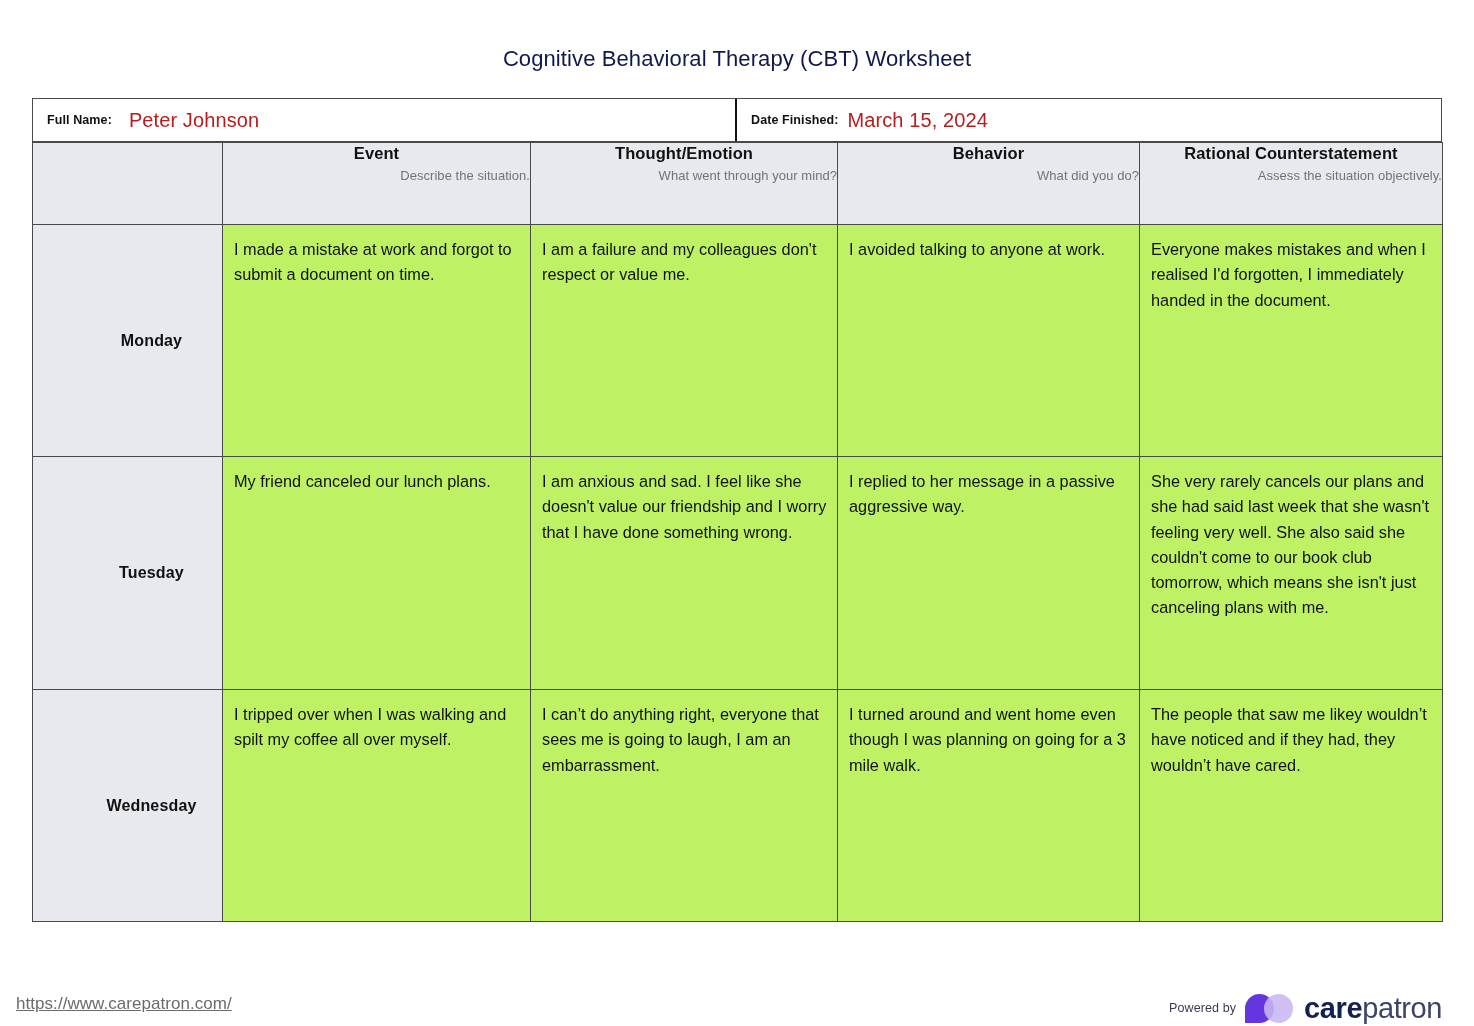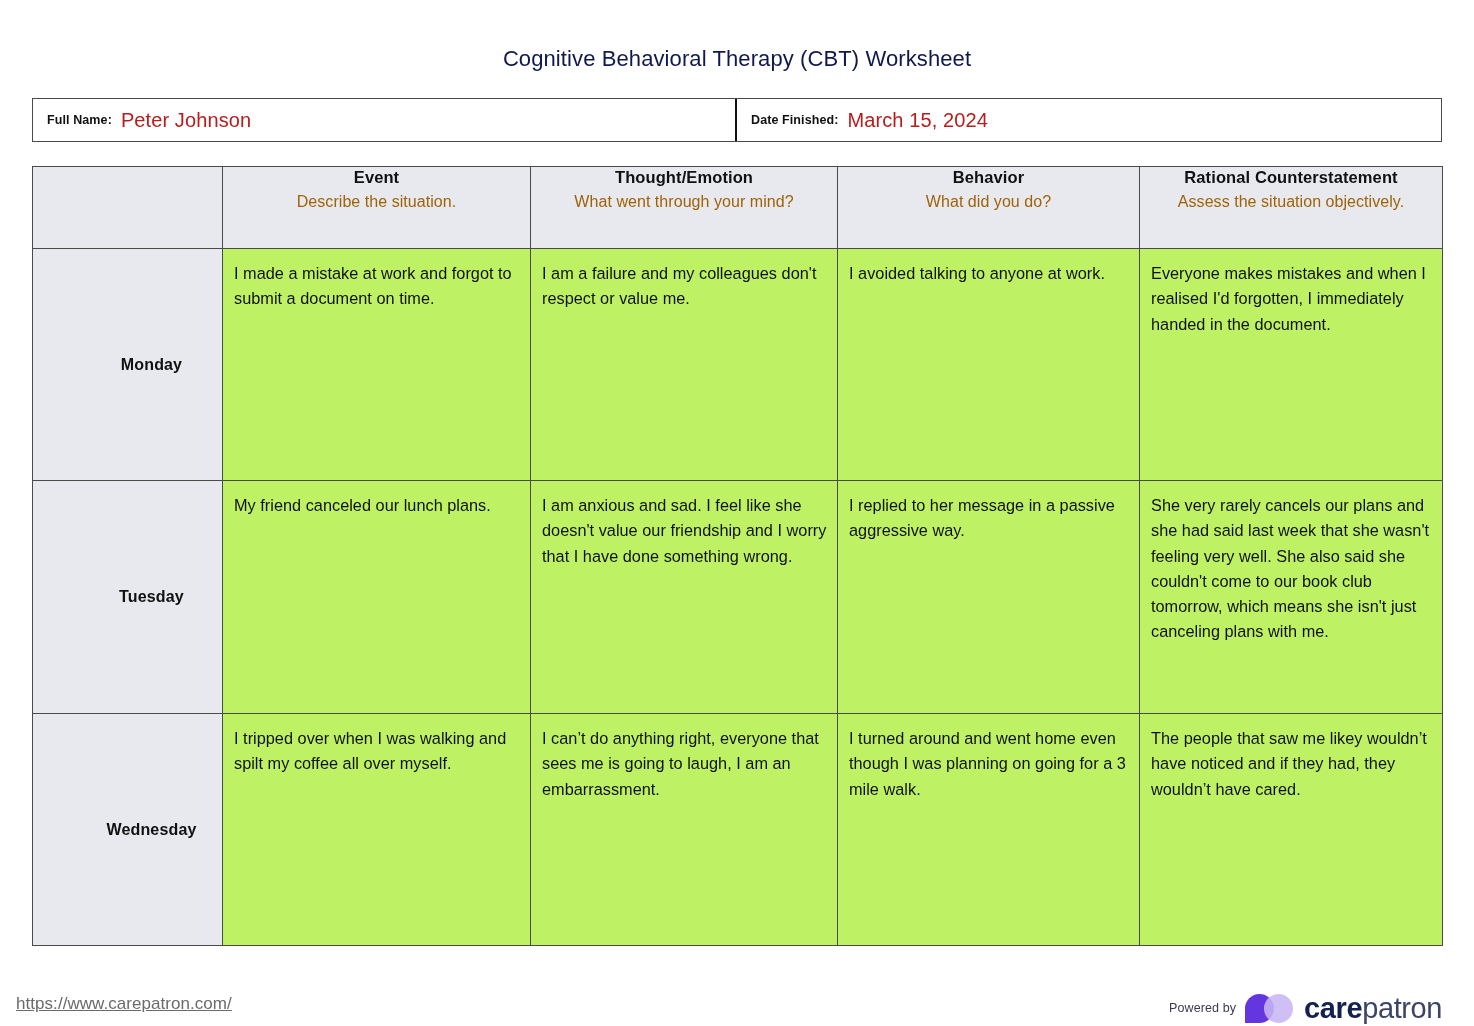--- a/index.html
+++ b/index.html
@@ -48,41 +48,40 @@
     background: #fff;
   }
   .ident-cell {
     display: flex;
     align-items: center;
     box-sizing: border-box;
     padding-left: 14px;
     overflow: hidden;
     white-space: nowrap;
   }
-  .ident-cell.name  { width: 702px; }
+  .ident-cell.name  { width: 702px; gap: 8px; }
   .ident-cell.start { width: 355px; border-left: 2.4px solid #111; }
   .ident-cell.finish{ flex: 1;      border-left: 2.4px solid #111; }
 
   .ident-label {
     font-size: 12.5px;
     font-weight: bold;
     color: #111;
     margin-right: 9px;
     letter-spacing: 0.1px;
   }
   .ident-value {
     font-size: 20px;
     font-weight: normal;
     color: #b91c1c;
     letter-spacing: 0.1px;
   }
 
   
   .cbt-table {
-    margin-top: 24px;
     width: 1410px;
     border: 1.5px solid #4a4a4a;
     border-collapse: collapse;
     table-layout: fixed;
     box-sizing: border-box;
   }
   .cbt-table col.c-day  { width: 190px; }
   .cbt-table col.c-evt  { width: 308px; }
   .cbt-table col.c-tho  { width: 307px; }
   .cbt-table col.c-beh  { width: 302px; }
@@ -105,26 +104,27 @@
   .th-title {
     display: block;
     font-size: 16.5px;
     font-weight: bold;
     color: #111;
     line-height: 1.25;
     letter-spacing: 0.1px;
   }
   .th-sub {
     display: block;
-    font-size: 16px;
+    font-size: 13px;
     font-weight: normal;
-    color: #a16207;
+    color: #737373;
     line-height: 1.35;
     margin-top: 3px;
     letter-spacing: 0.05px;
+    text-align: right;
   }
   thead th.corner {
     background: #e7e9ee;
   }
 
   td.day-cell {
     background: #e7e9ee;
     text-align: center;
     vertical-align: middle;
     font-size: 16px;

